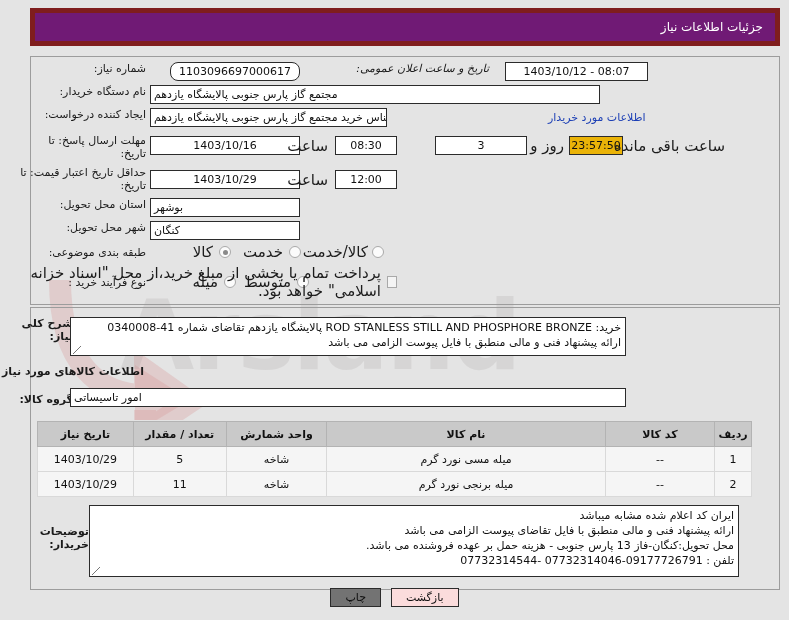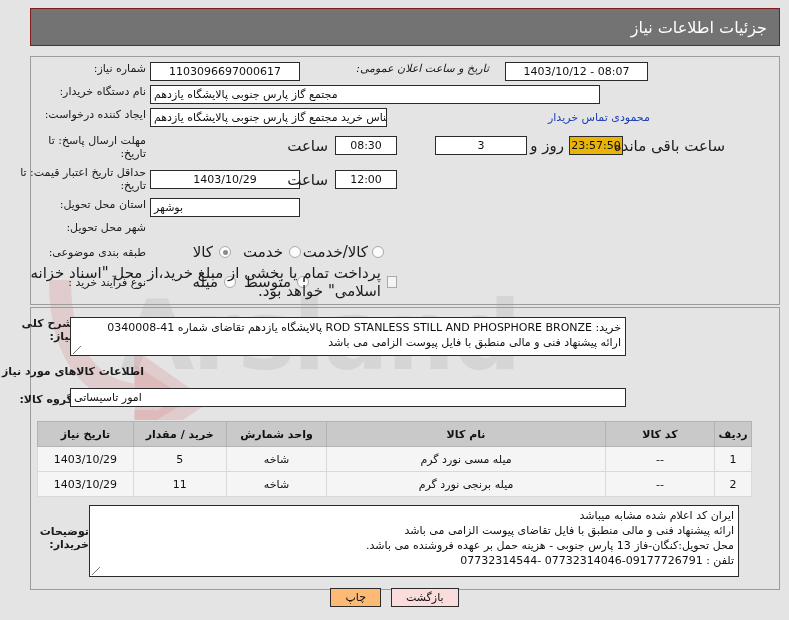--- a/index.html
+++ b/index.html
@@ -42,24 +42,24 @@
     left: 40px; top: 0px;
     width: 200px; height: 150px;
   }
 
   
   .title-bar {
     position: absolute;
     left: 30px; top: 8px;
     width: 750px; height: 38px;
     box-sizing: border-box;
-    background: #737373;
-    border: 1px solid #7f1d1d;
+    background: #701a75;
+    border: 5px solid #7f1d1d;
     color: #ffffff;
-    font-size: 16px;
+    font-size: 12px;
     display: flex;
     align-items: center;
     justify-content: flex-start;
     padding-right: 12px;
     z-index: 3;
   }
 
   
   .panel {
     position: absolute;
@@ -199,21 +199,21 @@
   }
   .btn {
     box-sizing: border-box;
     border: 1px solid #2b2b2b;
     font-size: 11px;
     color: #101010;
     padding: 2px 14px;
     cursor: pointer;
     font-family: "DejaVu Sans", sans-serif;
   }
-  .btn-print  { background: #fdba74; }
+  .btn-print  { background: #737373; }
   .btn-back   { background: #fbdcdc; }
 </style>
 </head>
 <body>
 
 <div id="page">
 
   <div class="watermark">
     <svg class="wm-arrow" viewBox="0 0 200 150">
       <path d="M20 10 C 20 95, 60 125, 105 125 L 105 100 L 150 132 L 105 162 L 105 140" fill="none" stroke="rgba(214,150,150,0.30)" stroke-width="22"></path>
@@ -225,43 +225,44 @@
   <div class="title-bar">
     <span>جزئیات اطلاعات نیاز</span>
   </div>
 
   <div class="panel" id="panel-top"></div>
   <div class="panel" id="panel-bottom"></div>
 
   <div class="row" style="right:643px; top:62px; width:120px; justify-content:flex-start;">
     <span class="lbl">شماره نیاز:</span>
   </div>
-  <div class="fld center" style="position:absolute; right:489px; top:62px; width:150px; z-index:2;">1103096697000617</div>
+  <div class="fld center" style="position:absolute; right:489px; top:62px; width:130px; z-index:2;border-radius:8px;">1103096697000617</div>
 
   <div class="row" style="right:300px; top:62px;font-style:italic;">
     <span class="lbl">تاریخ و ساعت اعلان عمومی:</span>
   </div>
   <div class="fld center" style="position:absolute; right:448px; top:62px; width:143px; z-index:2; right:auto; left:505px;">08:07 - 1403/10/12</div>
 
   <div class="row" style="right:643px; top:85px;">
     <span class="lbl">نام دستگاه خریدار:</span>
   </div>
   <div class="fld right" style="position:absolute; right:189px; top:85px; width:450px; z-index:2;">مجتمع گاز پارس جنوبی  پالایشگاه یازدهم</div>
 
   <div class="row" style="right:643px; top:108px;">
     <span class="lbl">ایجاد کننده درخواست:</span>
   </div>
   <div class="fld right" style="position:absolute; right:402px; top:108px; width:237px; z-index:2;">فرهاد محمودی کارشناس خرید مجتمع گاز پارس جنوبی  پالایشگاه یازدهم</div>
   <div class="row" style="right:auto; left:548px; top:108px; height:19px;">
-    <a class="link">محمودی تماس خریدار</a>
+    <a class="link">اطلاعات مورد خریدار</a>
   </div>
 
   <div class="row" style="right:643px; top:134px; width:120px;">
     <span class="lbl" style="display:block; width:118px;">مهلت ارسال پاسخ: تا تاریخ:</span>
   </div>
+  <div class="fld center" style="position:absolute; right:489px; top:136px; width:150px; z-index:2;">1403/10/16</div>
   <div class="row" style="right:461px; top:136px; height:19px;">
     <span class="small-txt">ساعت</span>
   </div>
   <div class="fld center" style="position:absolute; right:392px; top:136px; width:62px; z-index:2;">08:30</div>
   <div class="fld center" style="position:absolute; right:262px; top:136px; width:92px; z-index:2;">3</div>
   <div class="row" style="right:225px; top:136px; height:19px;">
     <span class="small-txt">روز و</span>
   </div>
   <div class="fld cream" style="position:absolute; right:166px; top:136px; width:54px; z-index:2;">23:57:50</div>
   <div class="row" style="right:64px; top:136px; height:19px;">
@@ -278,20 +279,21 @@
   <div class="fld center" style="position:absolute; right:392px; top:170px; width:62px; z-index:2;">12:00</div>
 
   <div class="row" style="right:643px; top:198px;">
     <span class="lbl">استان محل تحویل:</span>
   </div>
   <div class="fld right" style="position:absolute; right:489px; top:198px; width:150px; z-index:2;">بوشهر</div>
 
   <div class="row" style="right:643px; top:221px;">
     <span class="lbl">شهر محل تحویل:</span>
   </div>
+  <div class="fld right" style="position:absolute; right:489px; top:221px; width:150px; z-index:2;">کنگان</div>
 
   <div class="row" style="right:643px; top:244px; height:16px;">
     <span class="lbl">طبقه بندی موضوعی:</span>
   </div>
   <div class="row" style="right:558px; top:244px; height:16px; gap:6px;">
     <span class="radio on"></span>
     <span class="small-txt">کالا</span>
   </div>
   <div class="row" style="right:488px; top:244px; height:16px; gap:6px;">
     <span class="radio"></span>
@@ -338,21 +340,21 @@
   </div>
   <div class="fld right" style="position:absolute; right:163px; top:388px; width:556px; z-index:2;">امور تاسیساتی</div>
 
   <table class="tbl">
     <thead>
       <tr>
         <th style="width:34px;margin-top:38px;">ردیف</th>
         <th style="width:110px;">کد کالا</th>
         <th style="width:285px;">نام کالا</th>
         <th style="width:100px;">واحد شمارش</th>
-        <th style="width:92px;">خرید / مقدار</th>
+        <th style="width:92px;">تعداد / مقدار</th>
         <th style="width:94px;">تاریخ نیاز</th>
       </tr>
     </thead>
     <tbody>
       <tr>
         <td>1</td>
         <td>--</td>
         <td>میله مسی نورد گرم</td>
         <td>شاخه</td>
         <td>5</td>

